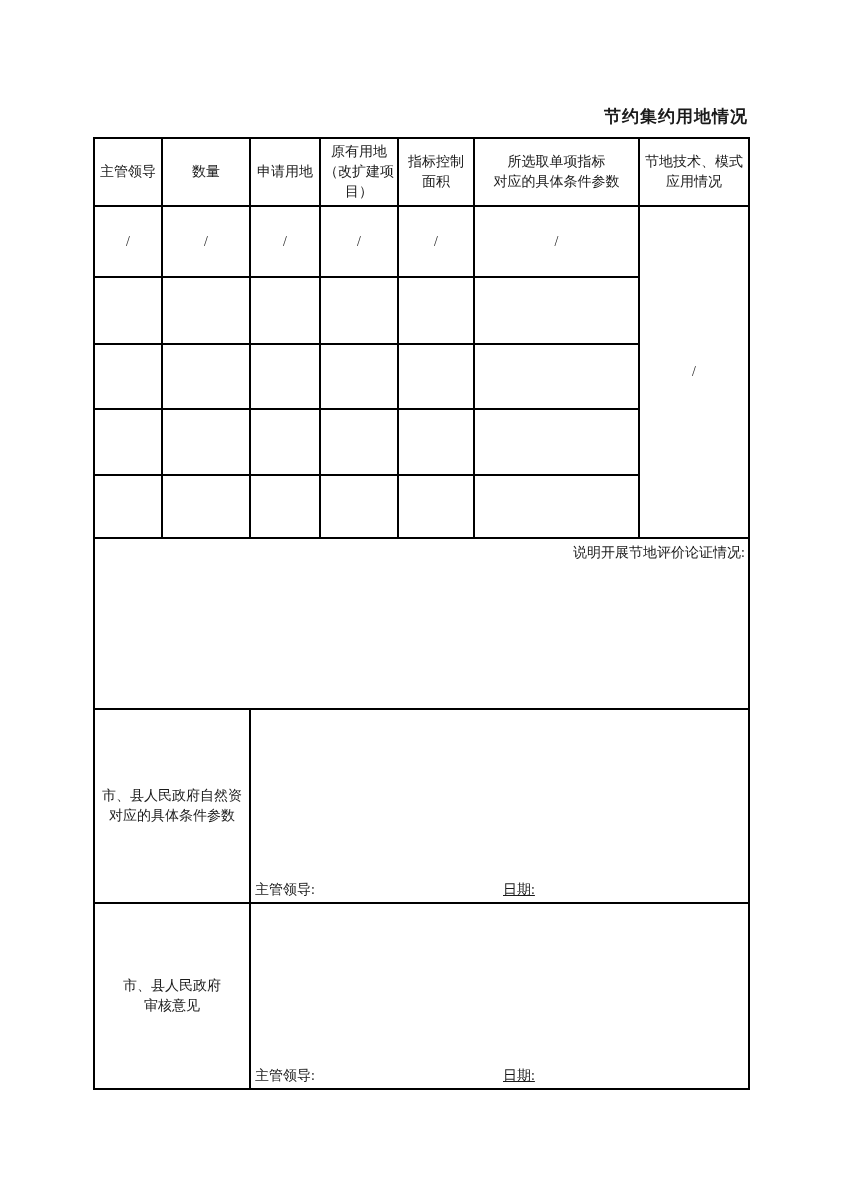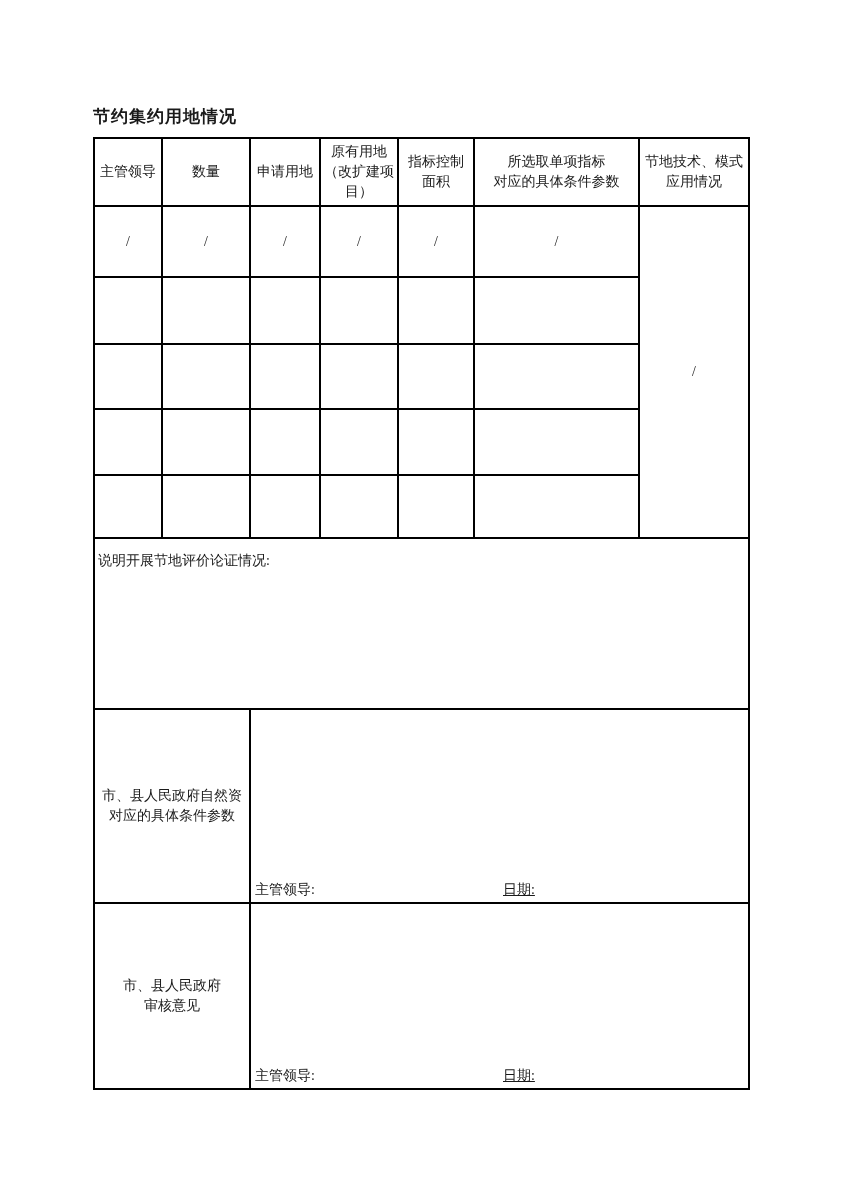--- a/index.html
+++ b/index.html
@@ -14,21 +14,21 @@
     position: absolute;
     left: 0; top: 0;
     width: 850px; height: 1202px;
     background: #ffffff;
   }
   .doc-title {
     position: absolute;
     top: 105px;
     left: 93px;
     width: 655px;
-    text-align: left;
+    text-align: right;
     font-family: "Liberation Sans", "DejaVu Sans", sans-serif;
     font-weight: bold;
     font-size: 17px;
     letter-spacing: 1px;
     color: #1a1a1a;
   }
   table.form-table {
     position: absolute;
     left: 93px;
     top: 137px;
@@ -51,23 +51,23 @@
   tr.header-row    { height: 68px; }
   tr.data-row-1    { height: 71px; }
   tr.data-row-2    { height: 67px; }
   tr.data-row-3    { height: 65px; }
   tr.data-row-4    { height: 66px; }
   tr.data-row-5    { height: 63px; }
   tr.note-row      { height: 171px; }
   tr.review-row-1  { height: 194px; }
   tr.review-row-2  { height: 186px; }
   td.note-cell {
-    text-align: left;
+    text-align: right;
     vertical-align: top;
-    padding: 12px 3px;
+    padding: 4px 3px;
   }
   td.review-label-cell {
     line-height: 1.45;
     padding: 0 4px;
   }
   td.review-content-cell {
     position: relative;
   }
   .review-content-cell .leader-label {
     position: absolute;

